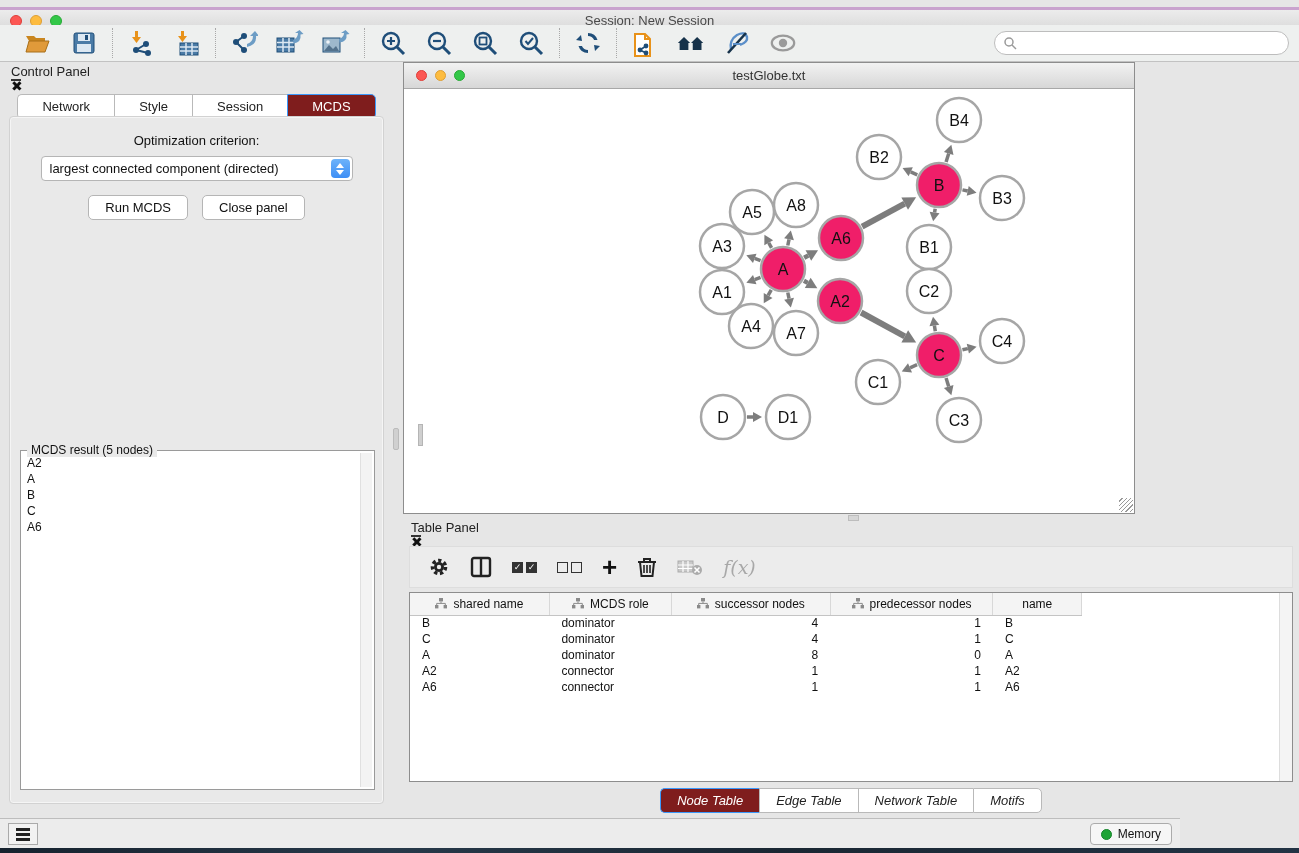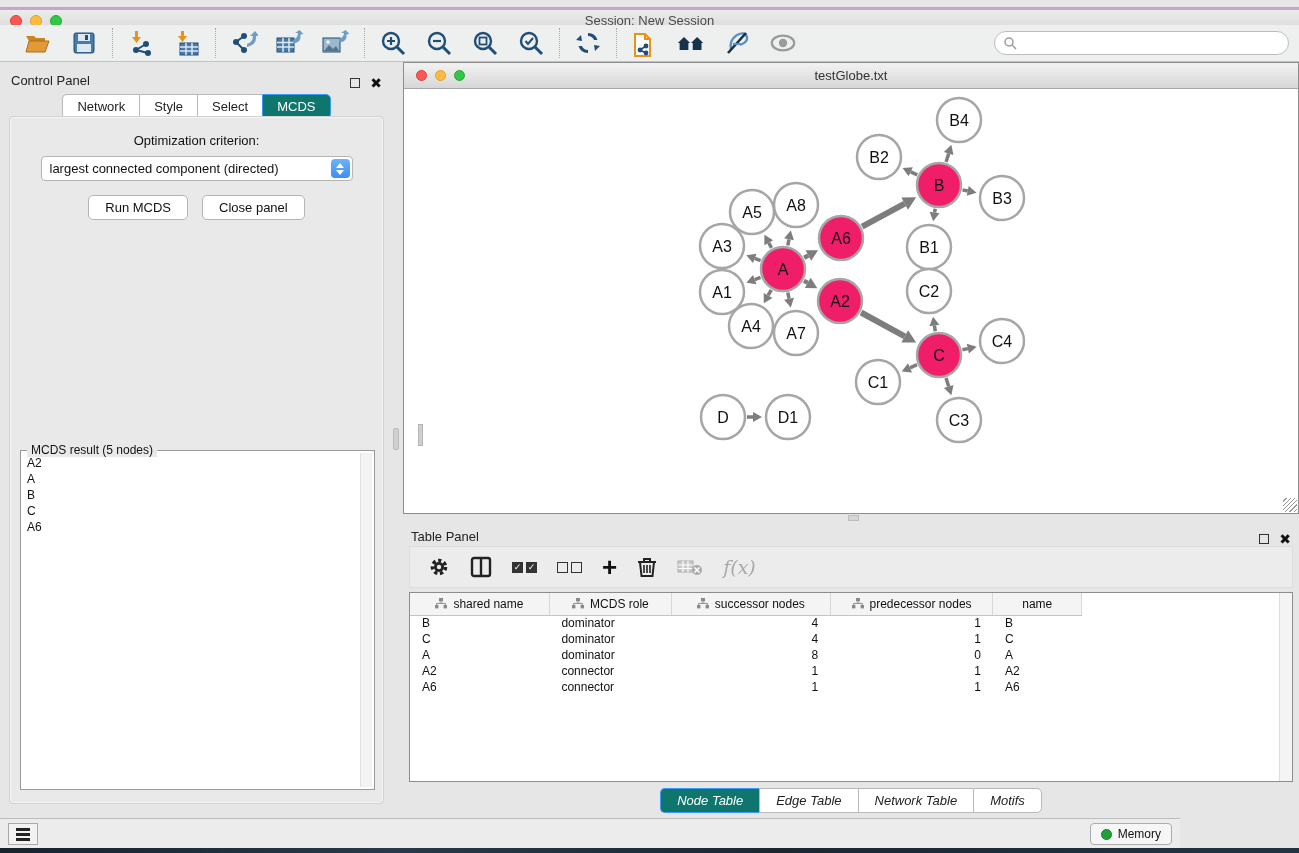--- a/index.html
+++ b/index.html
@@ -20,29 +20,29 @@
     background:#eef0ef; border-bottom:1px solid #c2c2c2; display:flex; align-items:center; padding-left:10px; }
   .tb-group { display:flex; align-items:center; gap:18px; padding:0 14px; }
   .tb-sep { width:1px; height:30px; border-left:1px dotted #a8a8a8; }
   .tb-btn { width:28px; height:28px; display:flex; align-items:center; justify-content:center; cursor:default; }
   #search-wrap { position:absolute; right:10px; top:6px; width:295px; height:24px; background:#fff;
     border:1px solid #bdbdbd; border-radius:12px; display:flex; align-items:center; padding-left:8px; }
   #search-wrap input { border:none; outline:none; flex:1; font-size:12px; background:transparent; height:20px; }
 
   
   #control-panel { position:absolute; left:3px; top:64px; width:387px; height:746px; }
-  .panel-head { height:24px; display:flex; align-items:flex-end; font-size:13px; color:#222; padding:0 8px; }
+  .panel-head { height:24px; display:flex; align-items:flex-start; font-size:13px; color:#222; padding:0 8px;flex-direction:column; }
   .panel-head .spacer { flex:1; }
   .float-box { width:10px; height:10px; border:1.5px solid #333; display:inline-block; margin-right:10px; }
   .close-x { font-size:14px; font-weight:bold; color:#111; line-height:10px; }
   #cp-tabs { display:flex; justify-content:center; margin-top:6px; }
-  .seg { font-size:13px; padding:4px 14px; background:#fff; border:1px solid #b9b9b9; border-right:none; color:#222; }
+  .seg { font-size:13px; padding:4px 24px; background:#fff; border:1px solid #b9b9b9; border-right:none; color:#222; }
   .seg:first-child { border-radius:5px 0 0 5px; }
   .seg:last-child { border-radius:0 5px 5px 0; border-right:1px solid #b9b9b9; }
-  .seg.active { background:#0f766e; border-color:#3b99fc; color:#fff; }
+  .seg.active { background:#7f1d1d; border-color:#3b99fc; color:#fff; }
   #cp-content { position:absolute; left:6px; top:52px; width:375px; height:688px;
     background:#e9e9e9; border:1px solid #d2d2d2; border-radius:4px; box-shadow:inset 0 0 0 1px #f5f5f5; }
   #opt-label { text-align:center; font-size:13px; color:#111; margin-top:16px; }
   #criterion { margin:8px auto 13px; width:312px; height:25px; background:#fff; border:1px solid #b5b5b5;
     border-radius:4px; display:flex; align-items:center; font-size:13px; color:#111; padding-left:8px; position:relative; }
   #criterion .stepper { position:absolute; right:2px; top:2px; width:19px; height:19px; background:linear-gradient(#6db3fa,#3d8ef5);
     border-radius:4px; display:flex; flex-direction:column; align-items:center; justify-content:center; gap:2px; }
   .tri-up { width:0; height:0; border-left:4px solid transparent; border-right:4px solid transparent; border-bottom:5px solid #fff; }
   .tri-dn { width:0; height:0; border-left:4px solid transparent; border-right:4px solid transparent; border-top:5px solid #fff; }
   #cp-buttons { display:flex; justify-content:center; gap:14px; margin-top:14px; }
@@ -51,21 +51,21 @@
   #result-legend { position:absolute; left:6px; top:-8px; background:#e9e9e9; font-size:12px; color:#111; padding:0 4px; }
   #result-list { position:absolute; left:2px; top:4px; right:16px; bottom:2px; overflow:hidden; }
   .result-item { font-size:12px; color:#111; padding:1px 4px; }
   #result-scroll { position:absolute; right:2px; top:2px; width:12px; bottom:2px; background:#f3f3f3; border-left:1px solid #e0e0e0; }
 
   
   #v-divider { position:absolute; left:390px; top:62px; width:13px; height:748px; }
   #v-divider .grip { position:absolute; left:3px; top:366px; width:6px; height:22px; background:#d0d0d0; border:1px solid #bbb; border-radius:2px; }
 
   
-  #net-window { position:absolute; left:403px; top:62px; width:896px; height:452px; border:1px solid #8d8d8d; background:#fff; }
+  #net-window { position:absolute; left:403px; top:62px; width:732px; height:452px; border:1px solid #8d8d8d; background:#fff; }
   #net-titlebar { height:26px; background:linear-gradient(#f2f2f2,#d7d7d7); border-bottom:1px solid #a8a8a8; position:relative; }
   #net-titlebar .tl-dots { top:7px; left:12px; }
   #net-titlebar .dot { width:11px; height:11px; }
   #net-titlebar .title { position:absolute; left:0; right:0; top:5px; text-align:center; font-size:13px; color:#333; }
   #net-canvas { position:absolute; left:0; top:26px; right:0; bottom:0; background:#fff; overflow:hidden;margin-left:14px; }
   #net-vscroll-thumb { position:absolute; left:0px; top:335px; width:5px; height:22px; background:#cfcfcf; border:1px solid #b5b5b5; }
   #net-grip { position:absolute; right:1px; bottom:1px; width:14px; height:14px;
     background:repeating-linear-gradient(135deg,transparent,transparent 2px,#9a9a9a 2px,#9a9a9a 3px); }
   #net-hscroll-thumb { position:absolute; left:848px; top:515px; width:11px; height:6px; background:#d6d6d6; border:1px solid #bdbdbd; }
 
@@ -265,21 +265,21 @@
 <div id="control-panel">
   <div class="panel-head">
     <span>Control Panel</span>
     <span class="spacer"></span>
     <span class="float-box"></span>
     <span class="close-x">✖</span>
   </div>
   <div id="cp-tabs">
     <span class="seg">Network</span>
     <span class="seg">Style</span>
-    <span class="seg">Select</span>
+    <span class="seg">Session</span>
     <span class="seg active">MCDS</span>
   </div>
   <div id="cp-content">
     <div id="opt-label">Optimization criterion:</div>
     <div id="criterion">
       <span>largest connected component (directed)</span>
       <span class="stepper">
           <span class="tri-up"></span>
           <span class="tri-dn"></span>
         </span>

